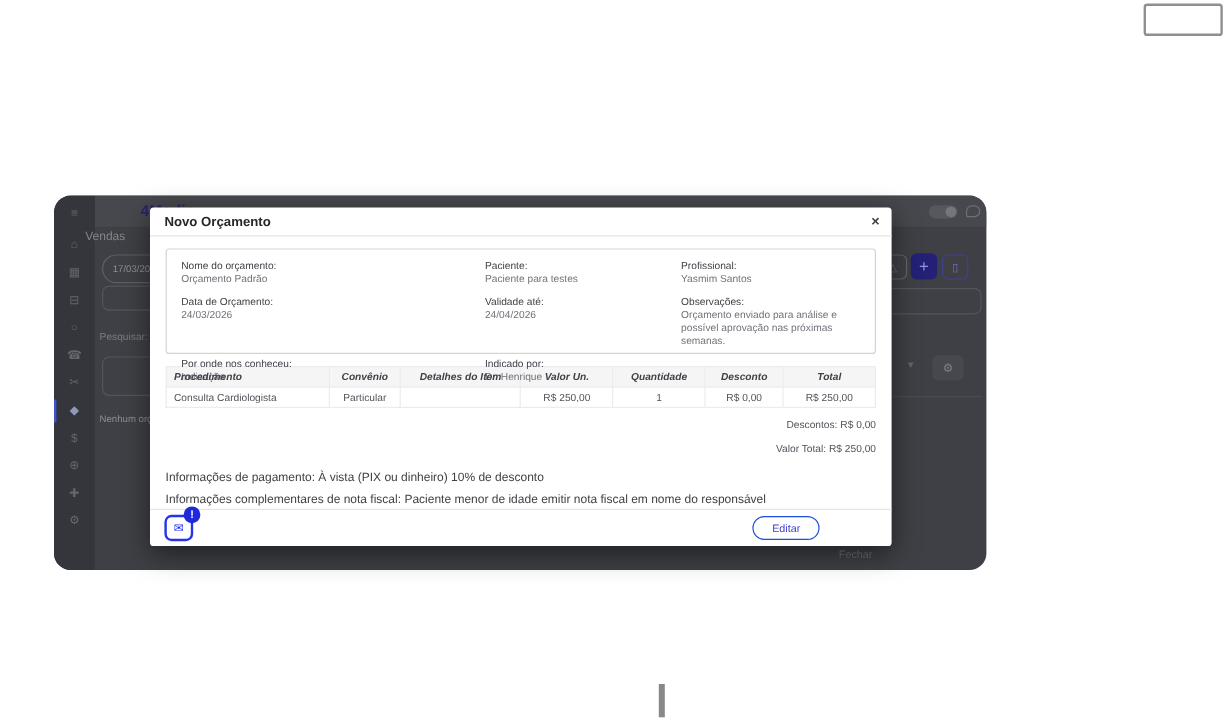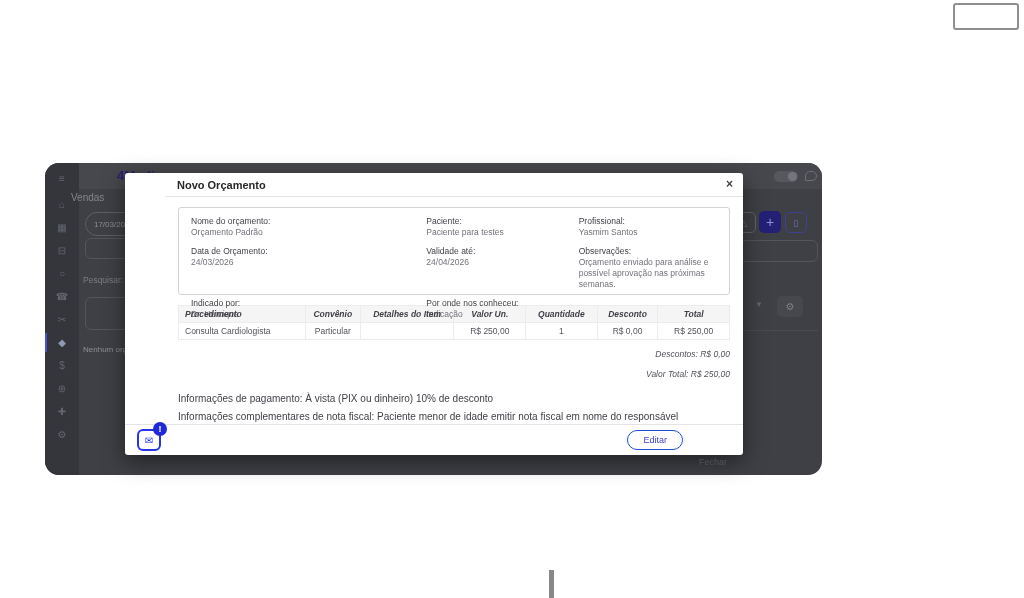--- a/index.html
+++ b/index.html
@@ -37,36 +37,36 @@
   .empty-txt { position:absolute; left:38px; top:182px; font-size:8px; color:#8e8f95; white-space:nowrap; }
   .btn-alert { position:absolute; left:687px; top:49px; width:24px; height:21px; border:1px solid #63646a; border-radius:5px; color:#75767c; font-size:9px; display:flex; align-items:center; justify-content:center; }
   .btn-plus { position:absolute; left:714px; top:48px; width:22px; height:22px; background:#232076; border-radius:5px; color:#8e93e0; font-size:14px; display:flex; align-items:center; justify-content:center; }
   .btn-doc { position:absolute; left:740px; top:49px; width:22px; height:21px; border:1px solid #3d4292; border-radius:5px; color:#6a71c9; font-size:9px; display:flex; align-items:center; justify-content:center; }
   .panel-c { position:absolute; left:690px; top:77px; width:83px; height:22px; border:1px solid #54555b; border-radius:6px; }
   .filter-caret { position:absolute; left:710px; top:137px; font-size:8px; color:#63646a; }
   .btn-gear { position:absolute; left:732px; top:133px; width:26px; height:21px; background:#47484d; border-radius:5px; color:#7e7f86; font-size:10px; display:flex; align-items:center; justify-content:center; }
   .dim-divider { position:absolute; left:690px; top:167px; width:83px; height:1px; background:#4a4b50; }
 
   
-  .modal { position:absolute; left:125px; top:173px; width:618px; height:282px; background:#fff; border-radius:3px; box-shadow:0 6px 22px rgba(0,0,0,.5); color:#3f3f46;padding-left:40px; }
+  .modal { position:absolute; left:125px; top:173px; width:618px; height:282px; background:#fff; border-radius:3px; box-shadow:0 6px 22px rgba(0,0,0,.5); color:#3f3f46; }
   .m-header { position:relative; height:24px; border-bottom:1px solid #e4e4e7; display:flex; align-items:center; padding:0 12px; }
   .m-title { font-size:11px; font-weight:bold; color:#27272a; }
   .m-close { position:absolute; right:10px; top:4px; font-size:12px; font-weight:bold; color:#3f3f46; cursor:default; line-height:14px; }
   .m-body { padding:10px 13px 0 13px; }
 
   .info-grid { border:1px solid #d4d4d8; border-radius:3px; padding:8px 12px 9px 12px; display:grid; grid-template-columns:1.6fr 1fr 1fr; column-gap:14px; row-gap:8px; height:88px; }
   .f-label { font-size:8.5px; font-weight:normal; color:#3f3f46; line-height:1.3; }
   .f-value { font-size:8.5px; color:#71717a; line-height:1.3; }
 
   table.items { width:100%; border-collapse:collapse; margin-top:10px; }
   .items th { background:#f5f5f6; font-size:8.5px; font-weight:bold; color:#3f3f46; padding:3px 6px; border:1px solid #ececee; text-align:center;font-style:italic; }
   .items td { font-size:8.5px; color:#52525b; padding:3px 6px; border:1px solid #ececee; text-align:center; height:15px; }
   .items th:first-child, .items td:first-child { text-align:left; }
 
-  .summary { margin-top:9px; text-align:right;font-style:italic; }
+  .summary { margin-top:9px; text-align:right; }
   .summary .sum-line { font-size:8.5px; color:#52525b; margin-bottom:10px; }
   .notes { margin-top:14px; }
   .note-line { font-size:10px; color:#3f3f46; margin-bottom:7px; }
 
   .m-footer { position:absolute; left:0; right:0; bottom:0; height:31px; border-top:1px solid #e4e4e7; display:flex; align-items:center; padding:0 12px; }
   .mail-btn { position:relative; width:24px; height:22px; border:2px solid #2633e8; border-radius:6px; display:flex; align-items:center; justify-content:center; color:#2633e8; font-size:10px; background:#fff; }
   .mail-badge { position:absolute; right:-8px; top:-9px; width:14px; height:14px; background:#2028d8; border-radius:50%; color:#fff; font-size:9px; font-weight:bold; display:flex; align-items:center; justify-content:center; }
   .foot-right { margin-left:auto; display:flex; align-items:center; }
   .btn-editar { border:1px solid #1d4ed8; border-radius:13px; color:#3d3fd0; font-size:9px; padding:4px 15px; background:#fff; }
   .btn-fechar { font-size:9px; color:#52525b; margin-left:16px; margin-right:4px;margin-top:44px; }
@@ -178,26 +178,26 @@
           </div>
           <div>
             <div class="f-label">Validade até:</div>
             <div class="f-value">24/04/2026</div>
           </div>
           <div>
             <div class="f-label">Observações:</div>
             <div class="f-value">Orçamento enviado para análise e possível aprovação nas próximas semanas.</div>
           </div>
           <div>
+            <div class="f-label">Por onde nos conheceu:</div>
+            <div class="f-value">Indicação</div>
+          </div>
+          <div>
             <div class="f-label">Indicado por:</div>
             <div class="f-value">Dr. Henrique</div>
-          </div>
-          <div>
-            <div class="f-label">Por onde nos conheceu:</div>
-            <div class="f-value">Indicação</div>
           </div>
         </div>
 
       <table class="items">
         <colgroup>
           <col style="width:23%">
             <col style="width:10%">
             <col style="width:17%">
             <col style="width:13%">
             <col style="width:13%">

